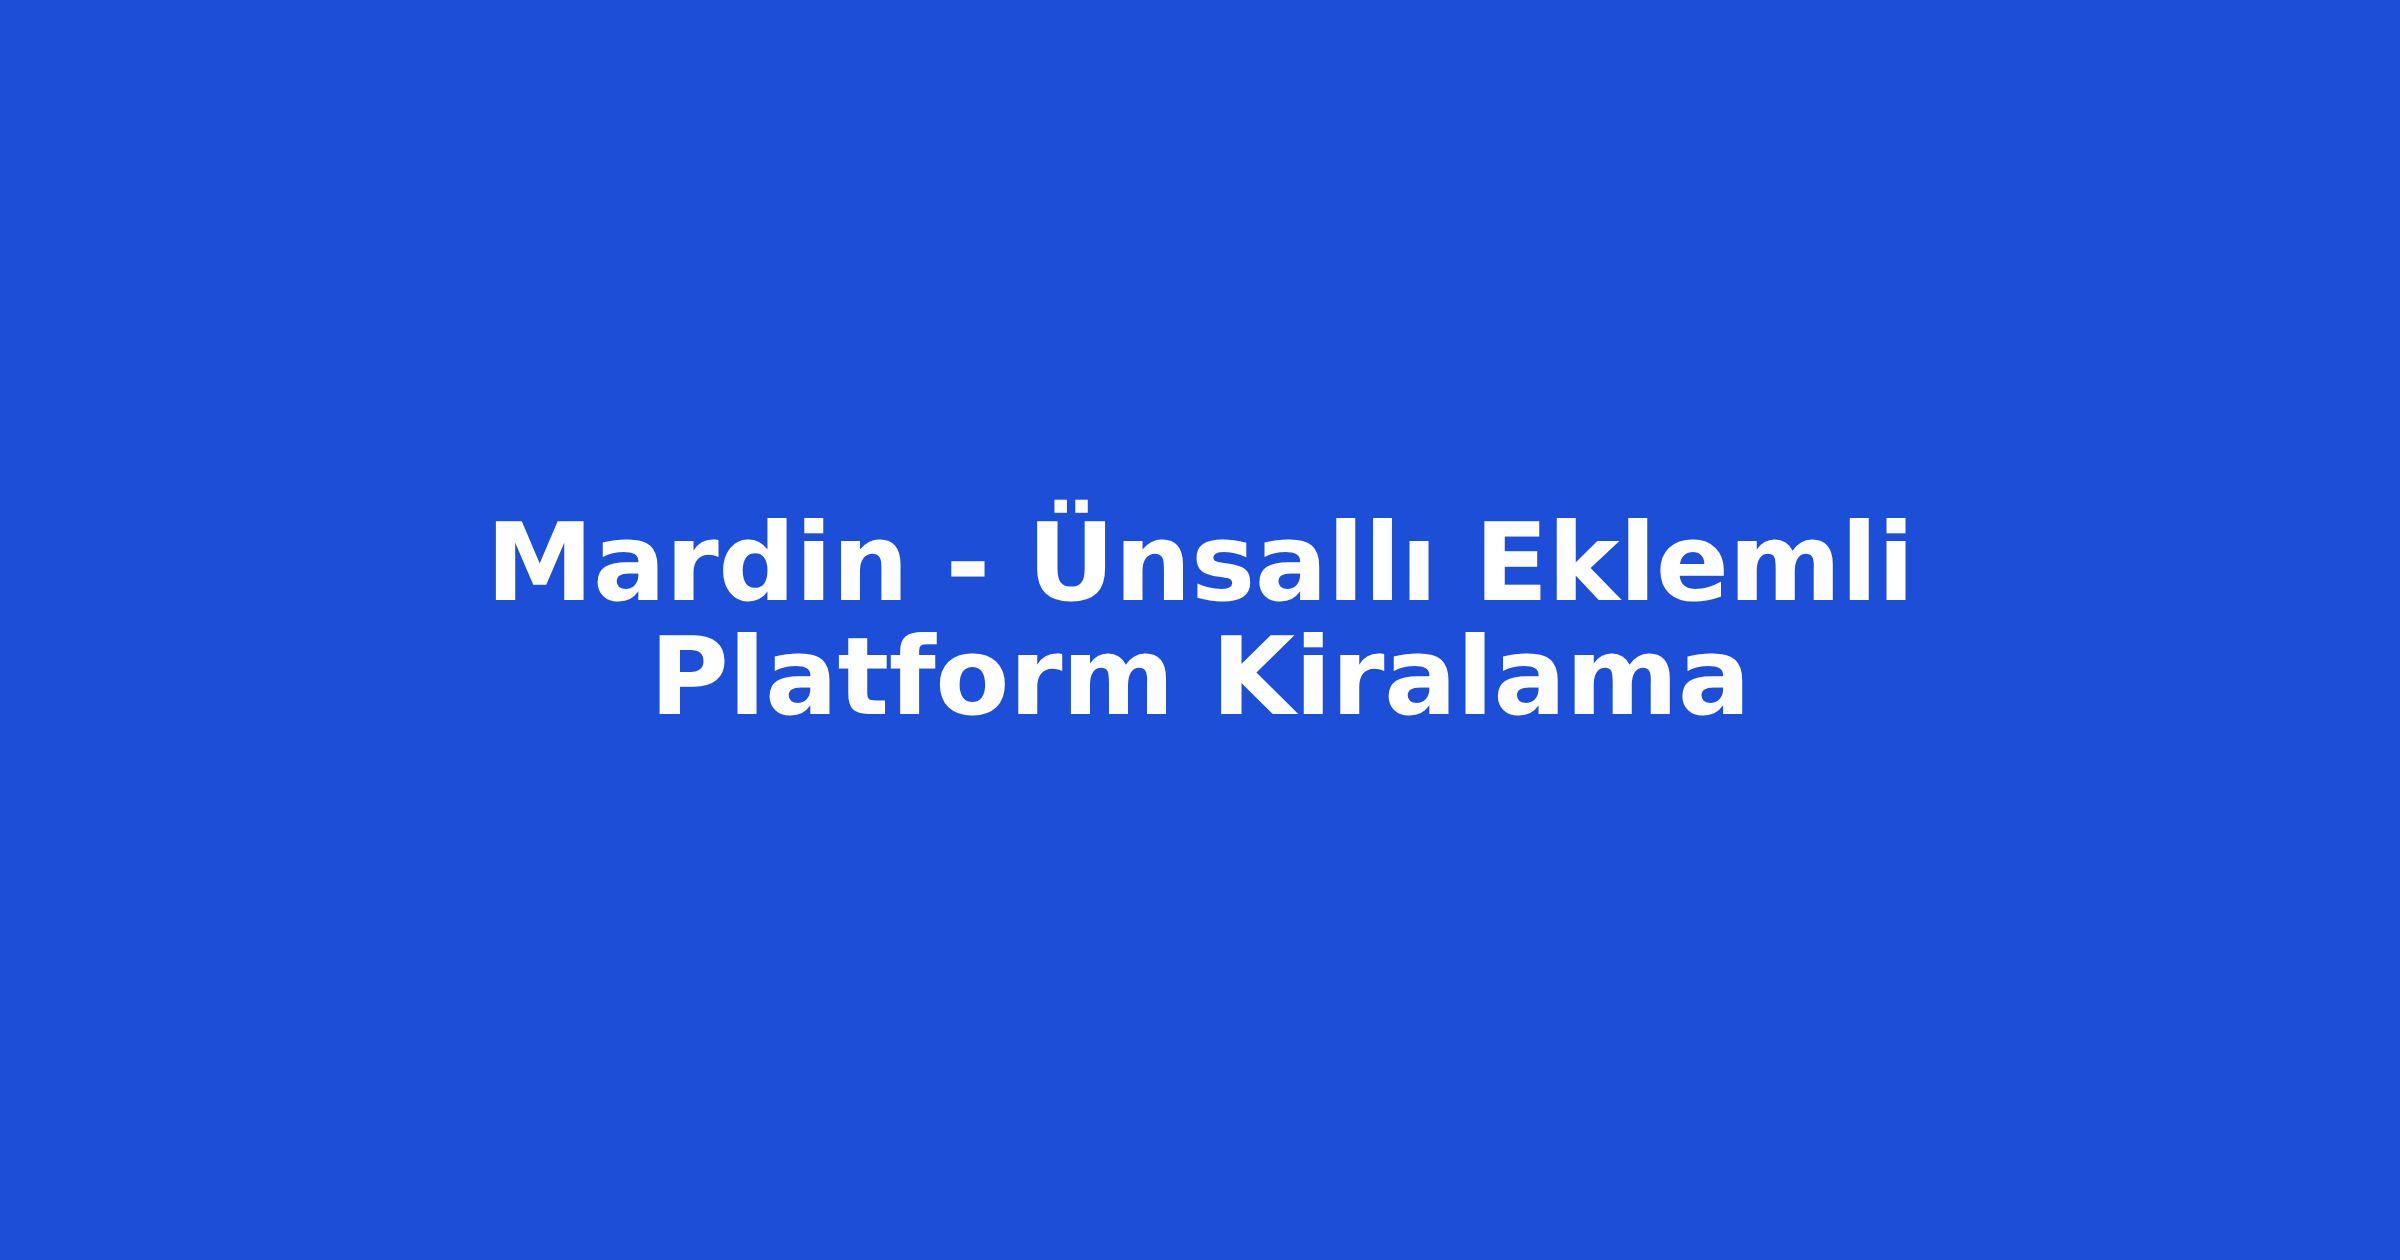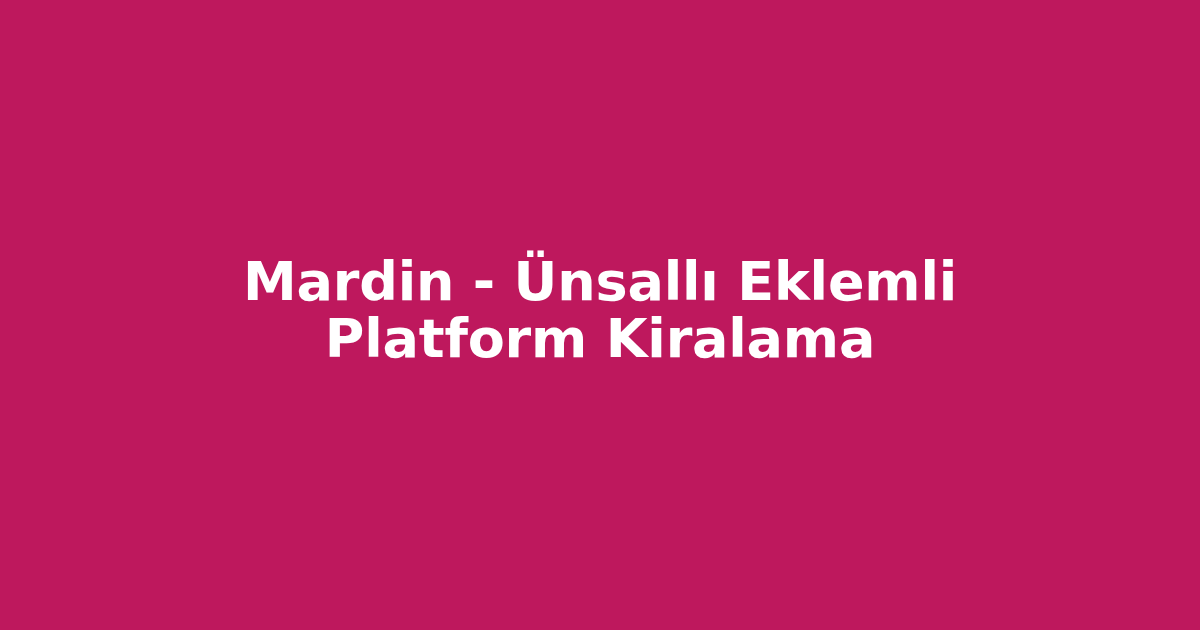--- a/index.html
+++ b/index.html
@@ -13,21 +13,21 @@
     overflow: hidden;
     font-family: "DejaVu Sans", "Liberation Sans", sans-serif;
   }
 
   
   .og-card {
     position: relative;
     box-sizing: border-box;
     width: 1200px;
     height: 630px;
-    background-color: #be185d;
+    background-color: #1d4ed8;
     display: flex;
     align-items: center;
     justify-content: center;
     -webkit-font-smoothing: antialiased;
   }
 
   .og-card__content {
     width: 100%;
     display: flex;
     flex-direction: column;

